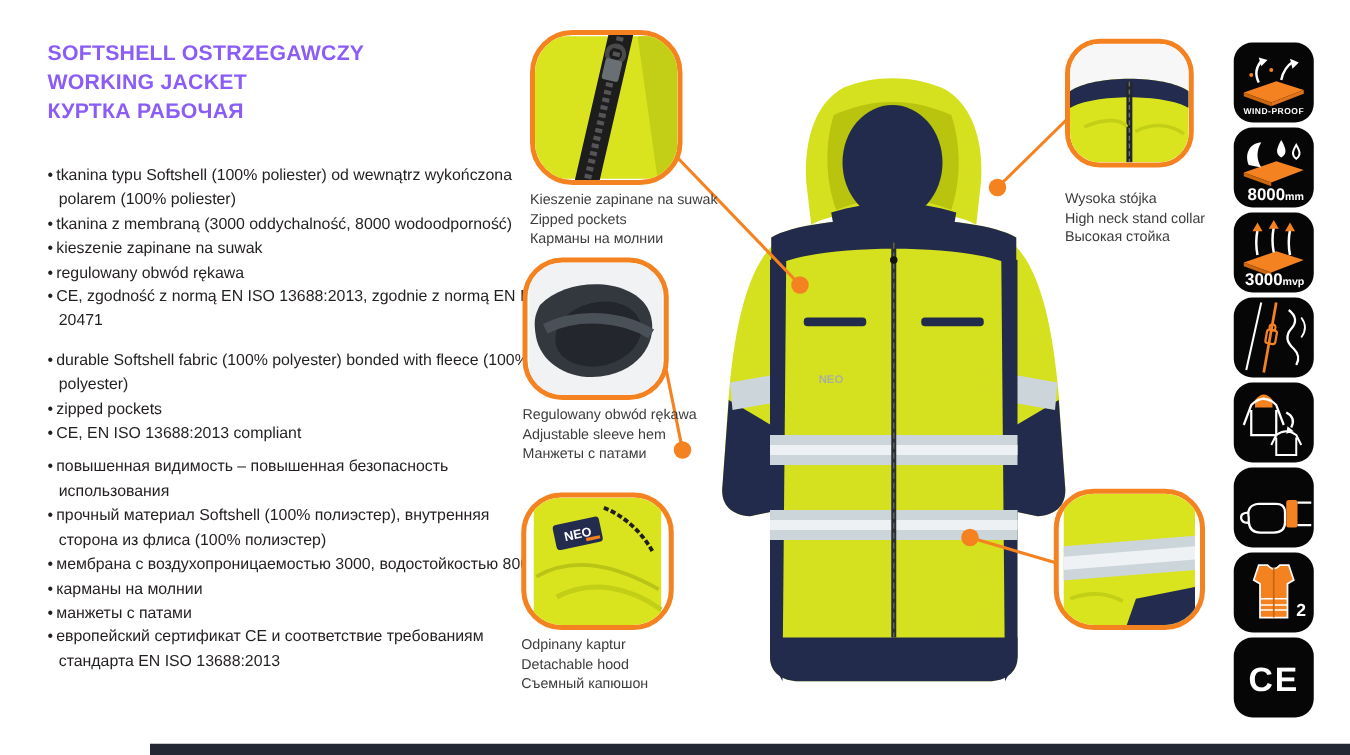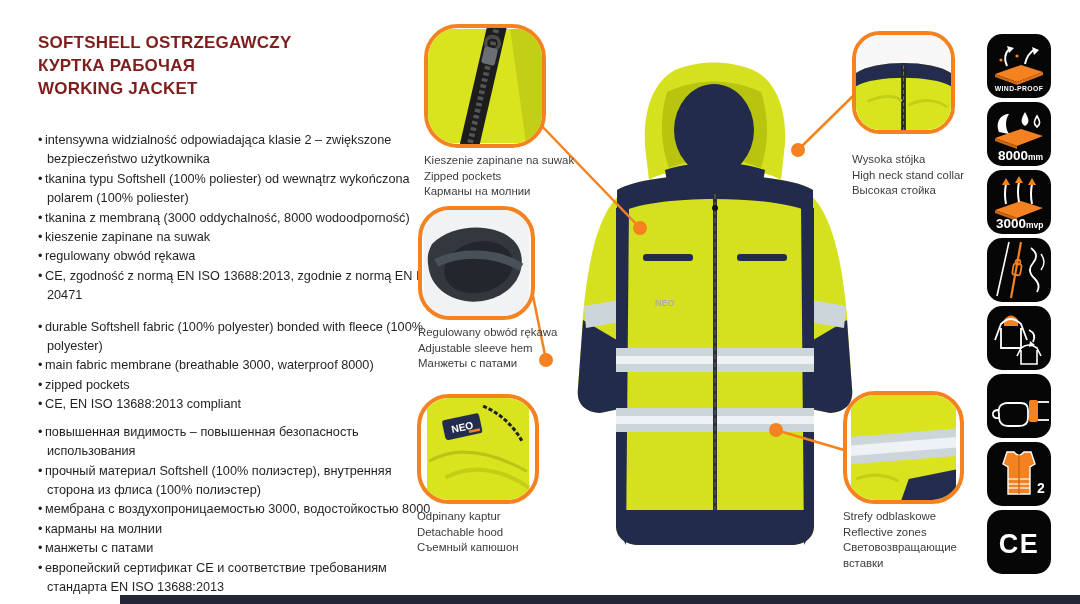--- a/index.html
+++ b/index.html
@@ -1,20 +1,20 @@
 <!DOCTYPE html>
 <html><head>
 <meta charset="utf-8">
 <style>
   html,body{margin:0;padding:0;background:#fff;}
   .sheet{position:relative;width:1080px;height:604px;background:#fff;overflow:hidden;
          font-family:"Liberation Sans",sans-serif;color:#231f20;}
   
   .title{position:absolute;left:38px;top:31px;font-size:17px;font-weight:bold;
-         line-height:23px;letter-spacing:.2px;color:#7f1d1d;}
+         line-height:23px;letter-spacing:.2px;color:#8b5cf6;}
   
   .specs{position:absolute;left:38px;top:131px;width:402px;font-size:12.7px;line-height:19.4px;}
   .specs ul{list-style:none;margin:0 0 12px 0;padding:0;}
   .specs ul.en{margin-bottom:8px;}
   .specs li{padding-left:9px;text-indent:-9px;}
   .specs li::before{content:"\2022\2009";}
   
   .callout{position:absolute;margin:0;}
   .thumb{box-sizing:border-box;border:4px solid #f58220;background:#fff;overflow:hidden;}
   .thumb svg{display:block;width:100%;height:100%;}
@@ -38,38 +38,36 @@
   
   .bottom-bar{position:absolute;left:120px;right:0;bottom:0;height:9px;background:#232733;z-index:4;}
 </style>
 </head>
 <body>
 
 <div class="sheet">
 
   <h1 class="title" style="margin:0;">
     <div>SOFTSHELL OSTRZEGAWCZY</div>
+    <div>WORKING JACKET</div>
     <div>КУРТКА РАБОЧАЯ</div>
-    <div>WORKING JACKET</div>
   </h1>
 
   <section class="specs">
     <ul class="pl">
 
-    <li>intensywna widzialność odpowiadająca klasie 2 – zwiększone bezpieczeństwo użytkownika</li>
         <li>tkanina typu Softshell (100% poliester) od wewnątrz wykończona polarem (100% poliester)</li>
         <li>tkanina z membraną (3000 oddychalność, 8000 wodoodporność)</li>
         <li>kieszenie zapinane na suwak</li>
         <li>regulowany obwód rękawa</li>
         <li>CE, zgodność z normą EN ISO 13688:2013, zgodnie z normą EN ISO 20471</li>
       </ul>
     <ul class="en">
 
         <li>durable Softshell fabric (100% polyester) bonded with fleece (100% polyester)</li>
-        <li>main fabric membrane (breathable 3000, waterproof 8000)</li>
         <li>zipped pockets</li>
         <li>CE, EN ISO 13688:2013 compliant</li>
       </ul>
     <ul class="ru">
 
     <li>повышенная видимость – повышенная безопасность использования</li>
         <li>прочный материал Softshell (100% полиэстер), внутренняя сторона из флиса (100% полиэстер)</li>
         <li>мембрана с воздухопроницаемостью 3000, водостойкостью 8000</li>
         <li>карманы на молнии</li>
         <li>манжеты с патами</li>
@@ -207,25 +205,20 @@
   <figure class="callout co-refl">
     <div class="thumb">
       <svg viewBox="0 0 100 100">
         <rect width="100" height="100" fill="#d9e41f"></rect>
         <path d="M0,40 L100,32 L100,58 L0,66 Z" fill="#ccd5da"></path>
         <path d="M0,48 L100,40 L100,50 L0,58 Z" fill="#eef2f4"></path>
         <path d="M55,80 L100,71 L100,100 L48,100 Z" fill="#232c4e"></path>
         <path d="M5,80 C20,74 35,76 45,82" stroke="#c3cf17" stroke-width="3" fill="none"></path>
       </svg>
     </div>
-    <figcaption class="cap">
-      <div>Strefy odblaskowe</div>
-      <div>Reflective zones</div>
-      <div>Световозвращающие вставки</div>
-    </figcaption>
   </figure>
 
   <aside class="icon-col">
 
     <div class="tile">
       <svg viewBox="0 0 64 64">
         <polygon points="8,40 34,31 56,38 30,48" fill="#f58220"></polygon>
         <polygon points="8,40 30,48 30,51 8,43" fill="#c96612"></polygon>
         <polygon points="30,48 56,38 56,41 30,51" fill="#e0731a"></polygon>
         <path d="M20,32 Q15,22 23,14" stroke="#fff" stroke-width="2" fill="none"></path>

